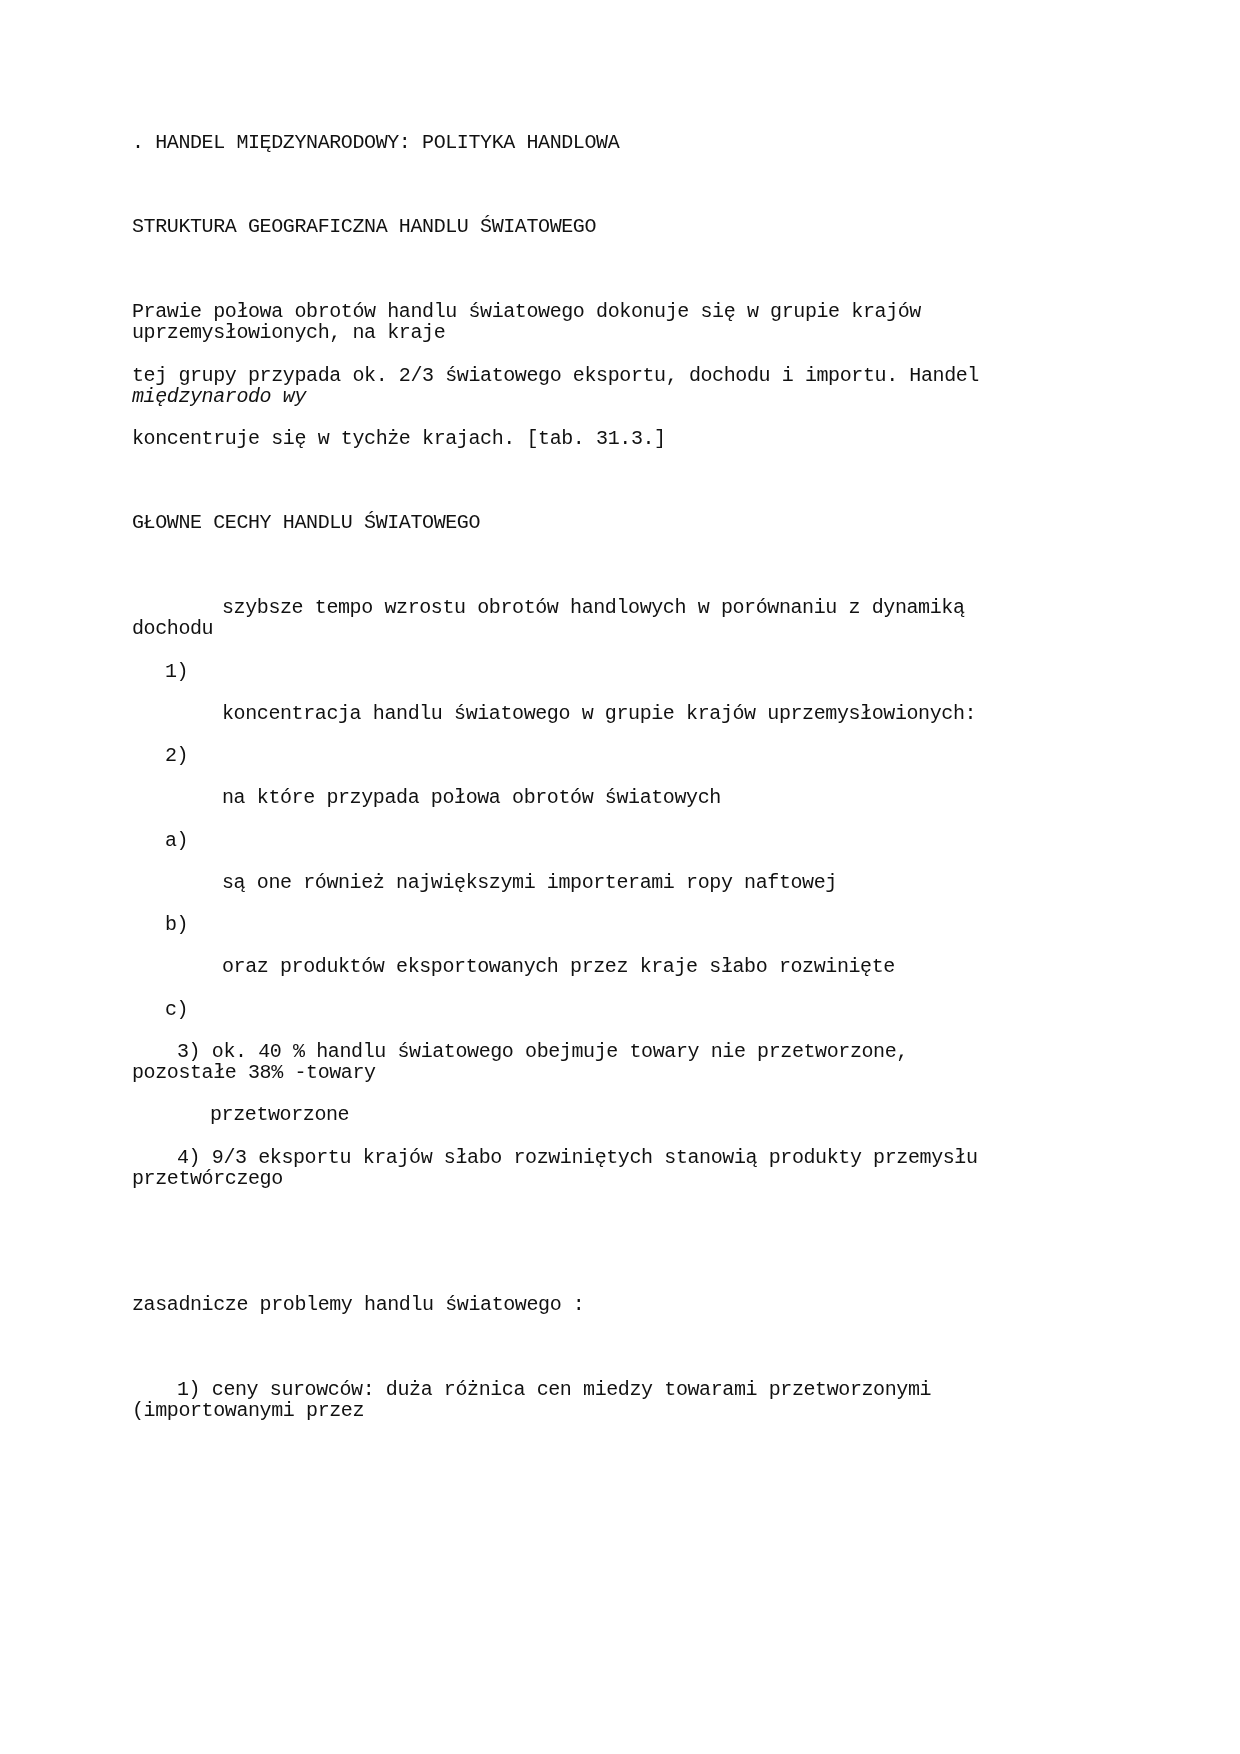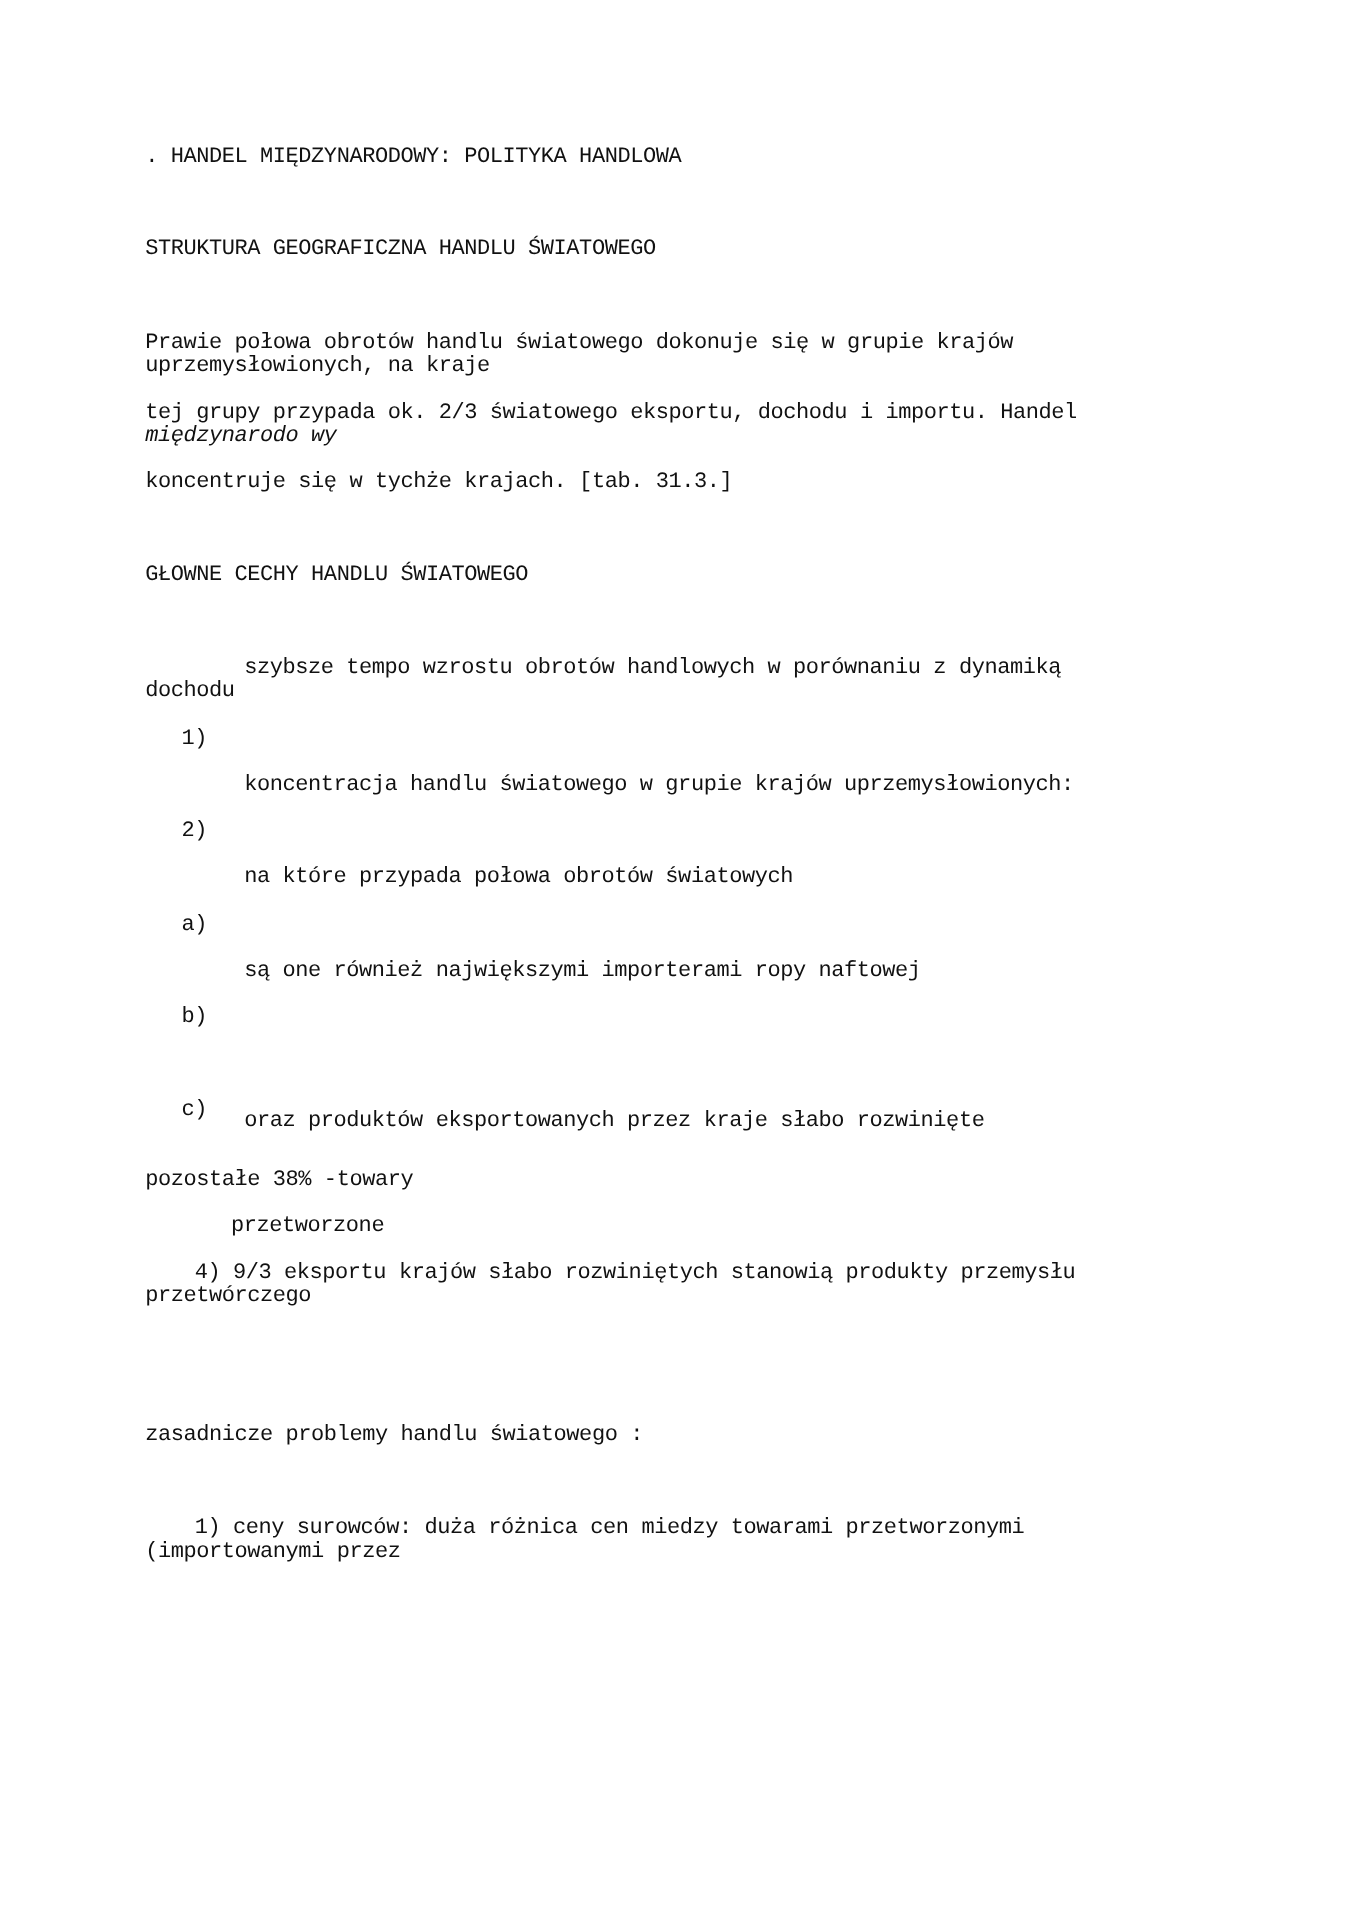--- a/index.html
+++ b/index.html
@@ -55,23 +55,24 @@
 
   <div class="ln" style="left:222px; top:702px;">koncentracja handlu światowego w grupie krajów uprzemysłowionych:</div>
   <div class="ln" style="left:165px; top:744px;">2)</div>
 
   <div class="ln" style="left:222px; top:786px;text-align:center;">na które przypada połowa obrotów światowych</div>
   <div class="ln" style="left:165px; top:829px;">a)</div>
 
   <div class="ln" style="left:222px; top:871px;">są one również największymi importerami ropy naftowej</div>
   <div class="ln" style="left:165px; top:913px;">b)</div>
 
-  <div class="ln" style="left:222px; top:1008px;">oraz produktów eksportowanych przez kraje słabo rozwinięte</div>
+  <div class="ln" style="left:222px; top:955px;">oraz produktów eksportowanych przez kraje słabo rozwinięte</div>
   <div class="ln" style="left:165px; top:998px;">c)</div>
 
+  <div class="ln" style="left:177px; top:1040px;">3) ok. 40 % handlu światowego obejmuje towary nie przetworzone,</div>
   <div class="ln" style="left:132px; top:1061px;">pozostałe 38% -towary</div>
   <div class="ln" style="left:210px; top:1103px;">przetworzone</div>
 
   <div class="ln" style="left:177px; top:1146px;">4) 9/3 eksportu krajów słabo rozwiniętych stanowią produkty przemysłu</div>
   <div class="ln" style="left:132px; top:1167px;">przetwórczego</div>
 
   <div class="ln" style="left:132px; top:1293px;">zasadnicze problemy handlu światowego :</div>
 
   <div class="ln" style="left:177px; top:1378px;">1) ceny surowców: duża różnica cen miedzy towarami przetworzonymi</div>
   <div class="ln" style="left:132px; top:1399px;">(importowanymi przez</div>

